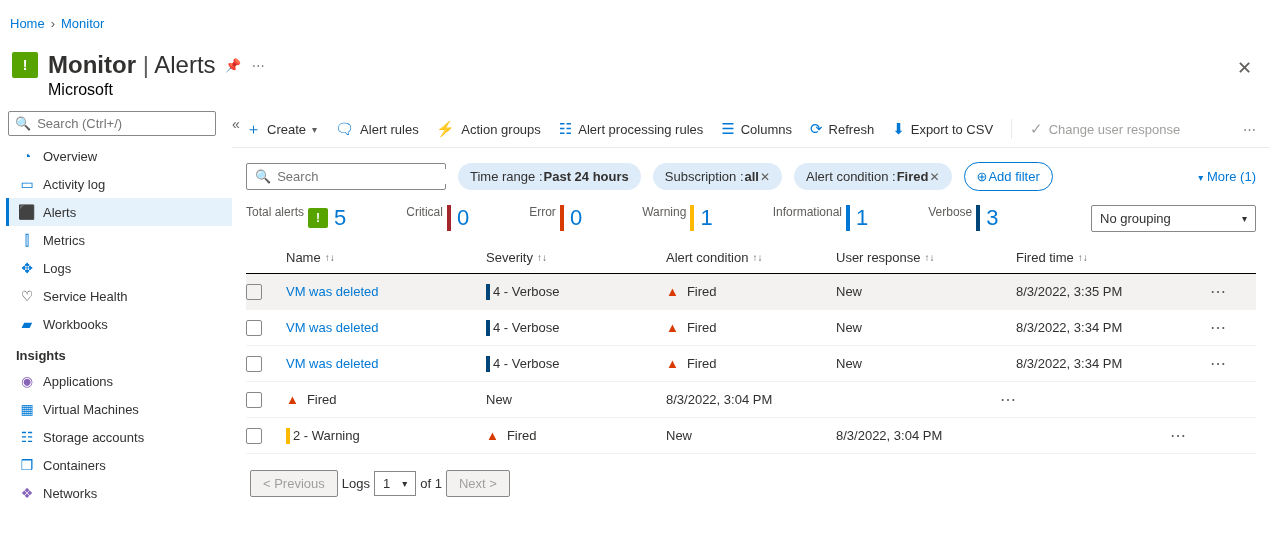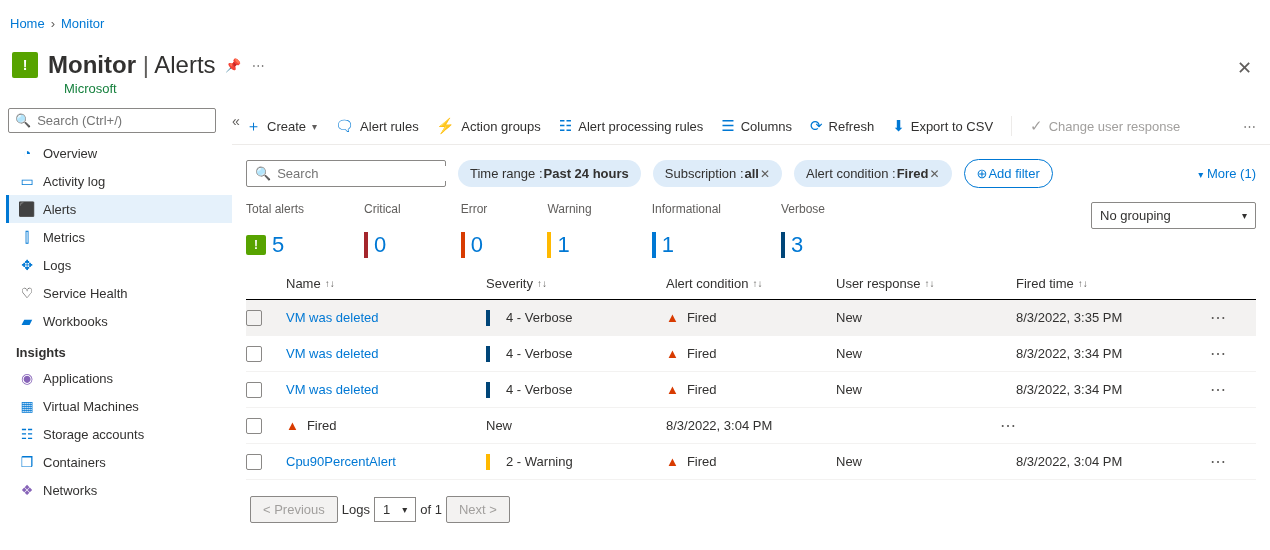--- a/index.html
+++ b/index.html
@@ -5,21 +5,21 @@
 *{box-sizing:border-box;margin:0;padding:0;font-family:"Segoe UI",Arial,sans-serif}
 body{background:#fff;color:#323130;font-size:13px;width:1270px;height:550px;overflow:hidden}
 a{color:#0078d4;text-decoration:none;cursor:pointer}
 .breadcrumb{padding:16px 10px;font-size:13px;display:flex;align-items:center;gap:6px}
 .breadcrumb .sep{color:#605e5c}
 .blade-header{display:flex;align-items:flex-start;padding:4px 12px 12px 12px;position:relative}
 .blade-title-row{display:flex;align-items:center;gap:10px}
 .title-icon{width:26px;height:26px;background:#57a300;border-radius:2px;display:flex;align-items:center;justify-content:center;color:#fff;font-weight:bold;font-size:14px}
 .page-title{font-size:24px;font-weight:600}
 .page-title .sep-title{font-weight:400;color:#605e5c}
-.subtitle{font-size:13px;color:#15803d;margin-top:2px;margin-left:52px}
+.subtitle{font-size:16px;color:#000000;margin-top:2px;margin-left:36px}
 .pin-icon,.more-icon,.close-icon{color:#605e5c;cursor:pointer}
 .close-icon{margin-left:auto;font-size:18px;padding:6px}
 .layout{display:flex}
 .sidebar{width:232px;border-right:0;padding:0 0 0 6px}
 .search-box{border:1px solid #8a8886;border-radius:2px;display:flex;align-items:center;padding:4px 6px;gap:6px;margin:0 6px 6px 2px;width:208px}
 .search-box input{border:none;outline:none;font-size:13px;flex:1}
 .nav-item{display:flex;align-items:center;gap:8px;padding:6px 10px;cursor:pointer;font-size:13px;border-left:3px solid transparent}
 .nav-item.active{background:#e5f1fb;border-left:3px solid #0078d4}
 .nav-icon{width:16px;height:16px;display:flex;align-items:center;justify-content:center;font-size:14px}
 .section-header{font-weight:600;padding:10px 10px 4px 10px;font-size:13px}
@@ -32,39 +32,39 @@
 .tbtn.disabled .ticon{color:#a19f9d}
 .filters-row{display:flex;align-items:center;gap:12px;padding:14px}
 .filter-search{border:1px solid #8a8886;border-radius:2px;display:flex;align-items:center;padding:5px 8px;gap:6px;width:200px}
 .filter-search input{border:none;outline:none;font-size:13px;flex:1}
 .pill{background:#deecf9;border-radius:20px;padding:6px 12px;font-size:13px;display:flex;align-items:center;gap:1px;cursor:pointer}
 .pill.outlined{background:#fff;border:1px solid #0078d4;color:#0078d4}
 .pill .pill-x{color:#605e5c;font-size:12px;cursor:pointer}
 .more-link{color:#0078d4;cursor:pointer;margin-left:auto;font-size:13px}
 .chev{font-size:10px;color:#0078d4}
 .summary-row{display:flex;align-items:flex-start;gap:60px;padding:0 14px 10px 14px}
-.summary-item{display:flex;flex-direction:column;gap:16px}
+.summary-item{display:flex;flex-direction:row;gap:4px}
 .summary-label{font-size:12px;color:#605e5c}
 .summary-value{font-size:22px;color:#0078d4;display:flex;align-items:center;gap:6px}
 .bar{width:4px;height:26px;display:inline-block}
 .clr-critical{background:#a4262c}
 .clr-error{background:#d83b01}
 .clr-warning{background:#ffb900}
 .clr-info{background:#0078d4}
 .clr-verbose{background:#004578}
 .grouping-dd{margin-left:auto;border:1px solid #8a8886;border-radius:2px;padding:5px 8px;display:flex;align-items:center;gap:30px;cursor:pointer;font-size:13px;width:165px;justify-content:space-between}
 .table{padding:0 14px}
 .thead,.trow{display:grid;grid-template-columns:40px 200px 180px 170px 180px 170px 40px;align-items:center;padding:8px 0;font-size:13px}
 .thead{color:#323130;font-weight:400;border-bottom:1px solid #000000}
 .thead .th{display:flex;align-items:center;gap:4px;cursor:pointer}
 .sort-arrows{font-size:10px;color:#605e5c}
 .trow{border-bottom:1px solid #f3f2f1;cursor:pointer}
 .trow.hovered{background:#f3f2f1}
 .checkbox{width:16px;height:16px;border:1px solid #8a8886;border-radius:2px;cursor:pointer}
-.sev-cell{display:flex;align-items:center;gap:16px}
+.sev-cell{display:flex;align-items:center;gap:3px}
 .sev-bar{width:4px;height:16px}
 .cond-cell{display:flex;align-items:center;gap:8px}
 .warn-ico{color:#d83b01;font-size:13px}
 .row-more{color:#605e5c;cursor:pointer;font-size:16px;text-align:right}
 .pager{display:flex;align-items:center;gap:4px;padding:16px 18px;font-size:13px}
 .pgbtn{border:1px solid #8a8886;background:#f3f2f1;color:#a19f9d;padding:5px 12px;border-radius:2px;cursor:default}
 .pgsel{border:1px solid #8a8886;padding:4px 8px;display:flex;align-items:center;gap:12px;cursor:pointer}
 </style>
 </head>
 <body>
@@ -356,21 +356,20 @@
               <span>Fired</span>
             </div>
             <div>New</div>
             <div>8/3/2022, 3:04 PM</div>
             <div class="row-more">⋯</div>
           </div>
           <div class="trow">
             <div>
               <div class="checkbox"></div>
             </div>
-            <div><a>Cpu90PercentAlert</a></div>
             <div class="sev-cell">
               <span class="sev-bar clr-warning"></span>
               <span>2 - Warning</span>
             </div>
             <div class="cond-cell">
               <span class="warn-ico">▲</span>
               <span>Fired</span>
             </div>
             <div>New</div>
             <div>8/3/2022, 3:04 PM</div>

